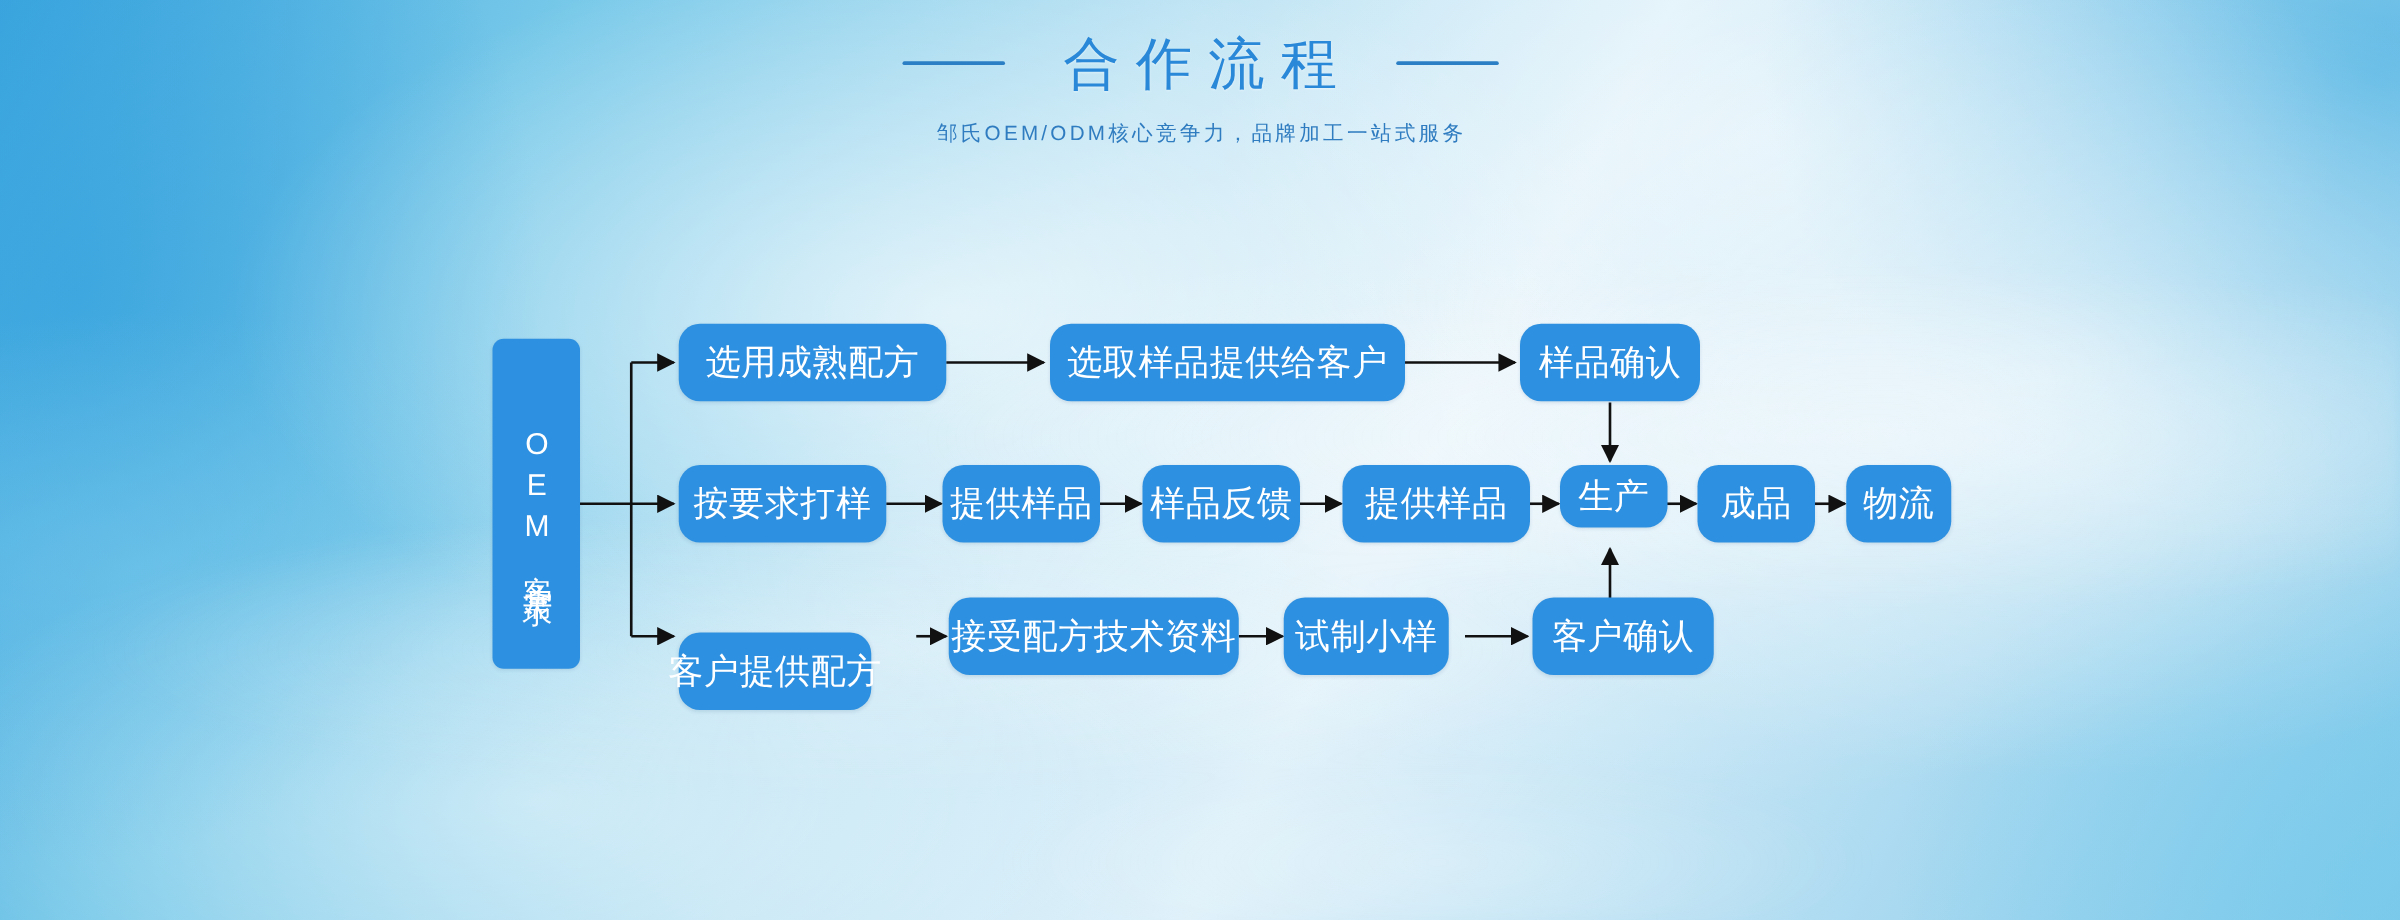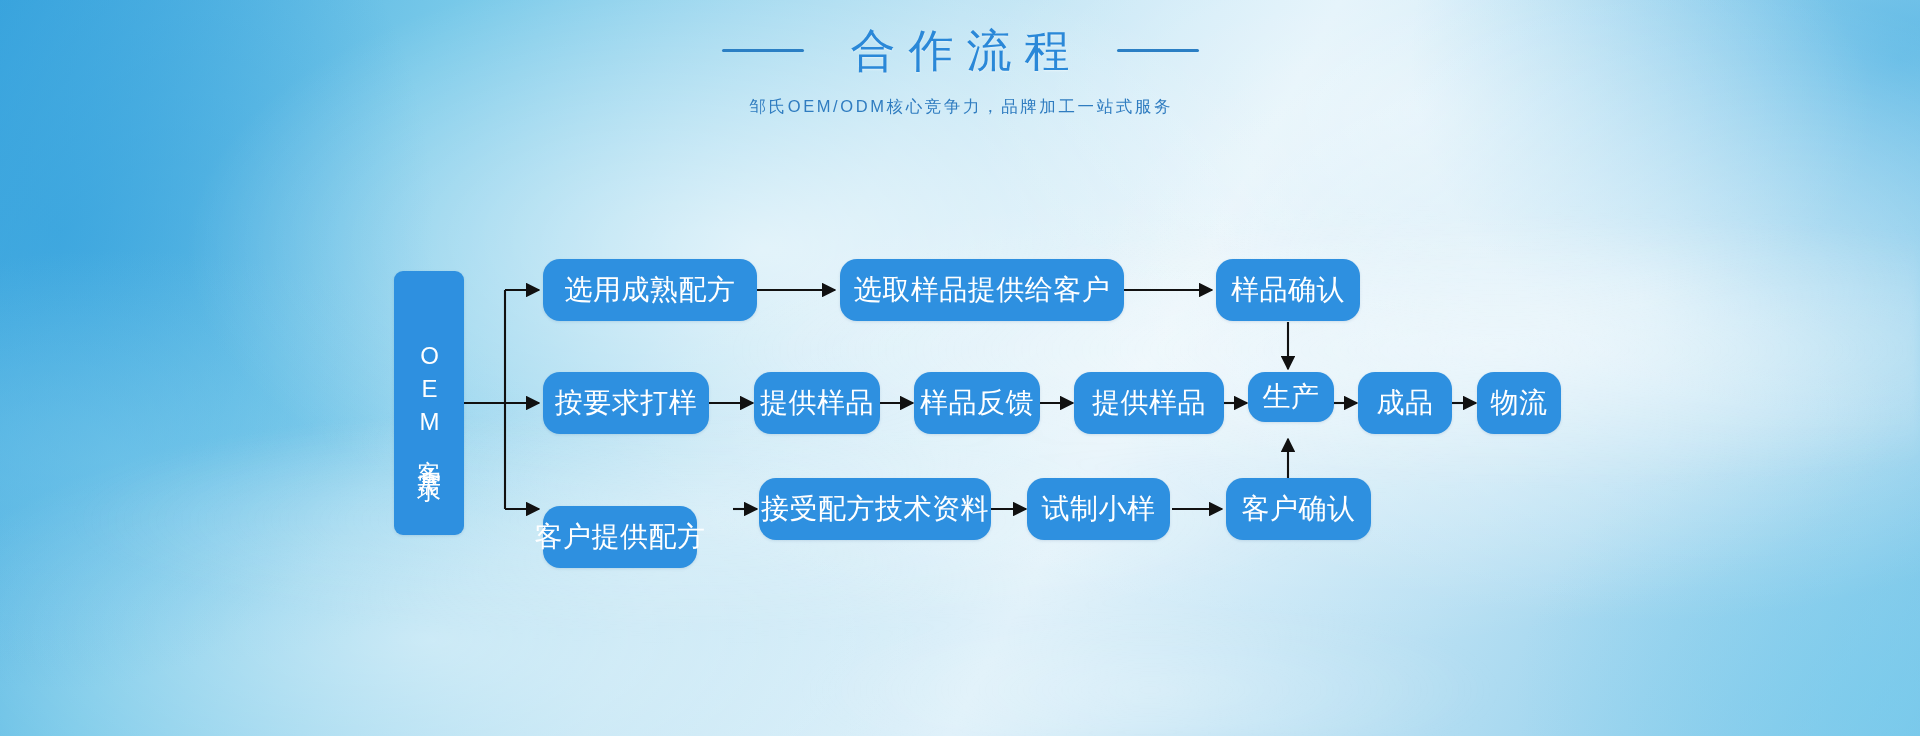--- a/index.html
+++ b/index.html
@@ -180,17 +180,17 @@
     <div class="node" style="left:543px; top:372px; width:166px; height:62px;">按要求打样</div>
     <div class="node" style="left:754px; top:372px; width:126px; height:62px;">提供样品</div>
     <div class="node" style="left:914px; top:372px; width:126px; height:62px;">样品反馈</div>
     <div class="node" style="left:1074px; top:372px; width:150px; height:62px;">提供样品</div>
     <div class="node" style="left:1248px; top:372px; width:86px; height:50px;">生产</div>
     <div class="node" style="left:1358px; top:372px; width:94px; height:62px;">成品</div>
     <div class="node" style="left:1477px; top:372px; width:84px; height:62px;">物流</div>
 
     <div class="node" style="left:543px; top:506px; width:154px; height:62px;">客户提供配方</div>
     <div class="node" style="left:759px; top:478px; width:232px; height:62px;">接受配方技术资料</div>
-    <div class="node" style="left:1027px; top:478px; width:143px; height:62px;">试制小样</div>
+    <div class="node" style="left:1027px; top:478px; width:132px; height:62px;">试制小样</div>
     <div class="node" style="left:1226px; top:478px; width:145px; height:62px;">客户确认</div>
 
   </div>
 </div>
 
 </body></html>

